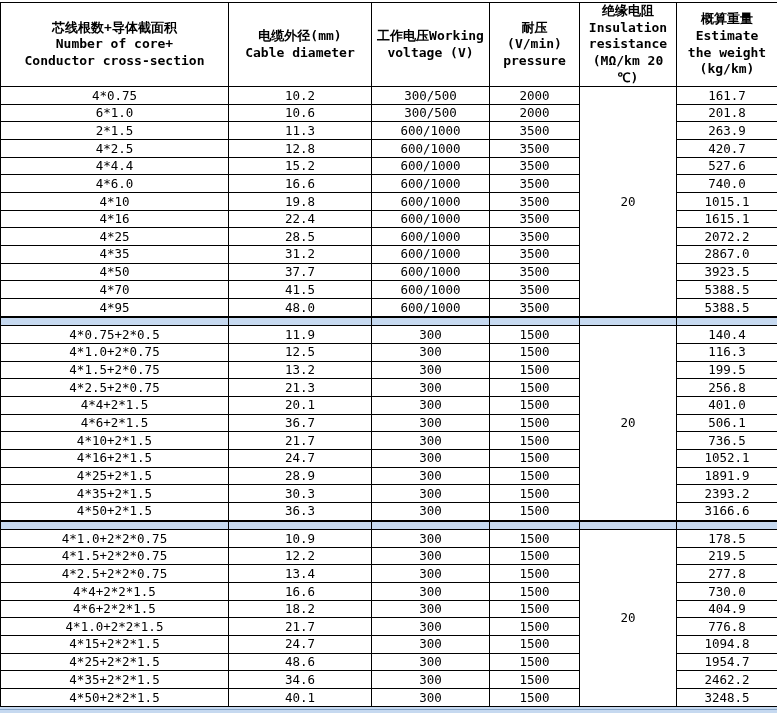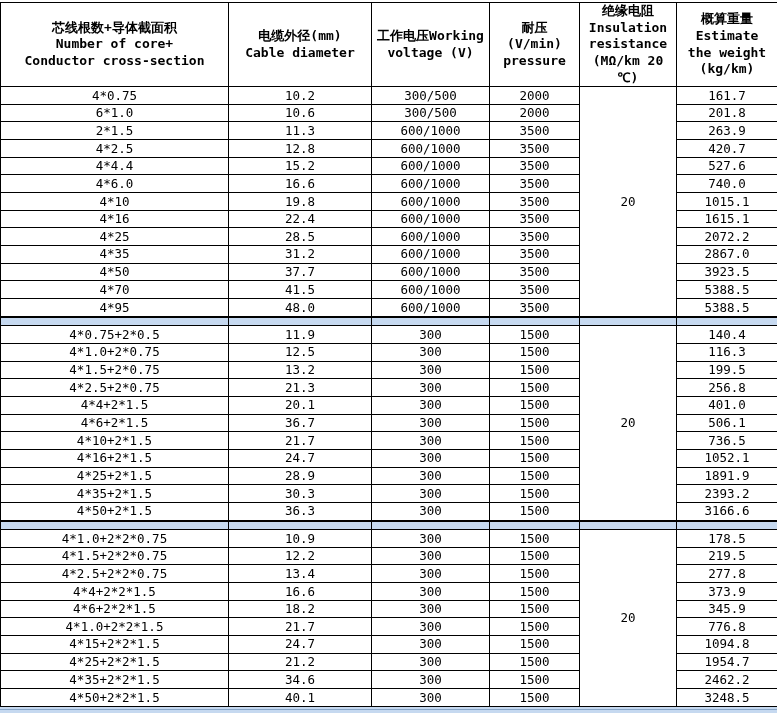--- a/index.html
+++ b/index.html
@@ -306,46 +306,46 @@
         <td>13.4</td>
         <td>300</td>
         <td>1500</td>
         <td>277.8</td>
       </tr>
       <tr>
         <td>4*4+2*2*1.5</td>
         <td>16.6</td>
         <td>300</td>
         <td>1500</td>
-        <td>373.9</td>
+        <td>730.0</td>
       </tr>
       <tr>
         <td>4*6+2*2*1.5</td>
         <td>18.2</td>
         <td>300</td>
         <td>1500</td>
-        <td>345.9</td>
+        <td>404.9</td>
       </tr>
       <tr>
         <td>4*1.0+2*2*1.5</td>
         <td>21.7</td>
         <td>300</td>
         <td>1500</td>
         <td>776.8</td>
       </tr>
       <tr>
         <td>4*15+2*2*1.5</td>
         <td>24.7</td>
         <td>300</td>
         <td>1500</td>
         <td>1094.8</td>
       </tr>
       <tr>
         <td>4*25+2*2*1.5</td>
-        <td>21.2</td>
+        <td>48.6</td>
         <td>300</td>
         <td>1500</td>
         <td>1954.7</td>
       </tr>
       <tr>
         <td>4*35+2*2*1.5</td>
         <td>34.6</td>
         <td>300</td>
         <td>1500</td>
         <td>2462.2</td>

